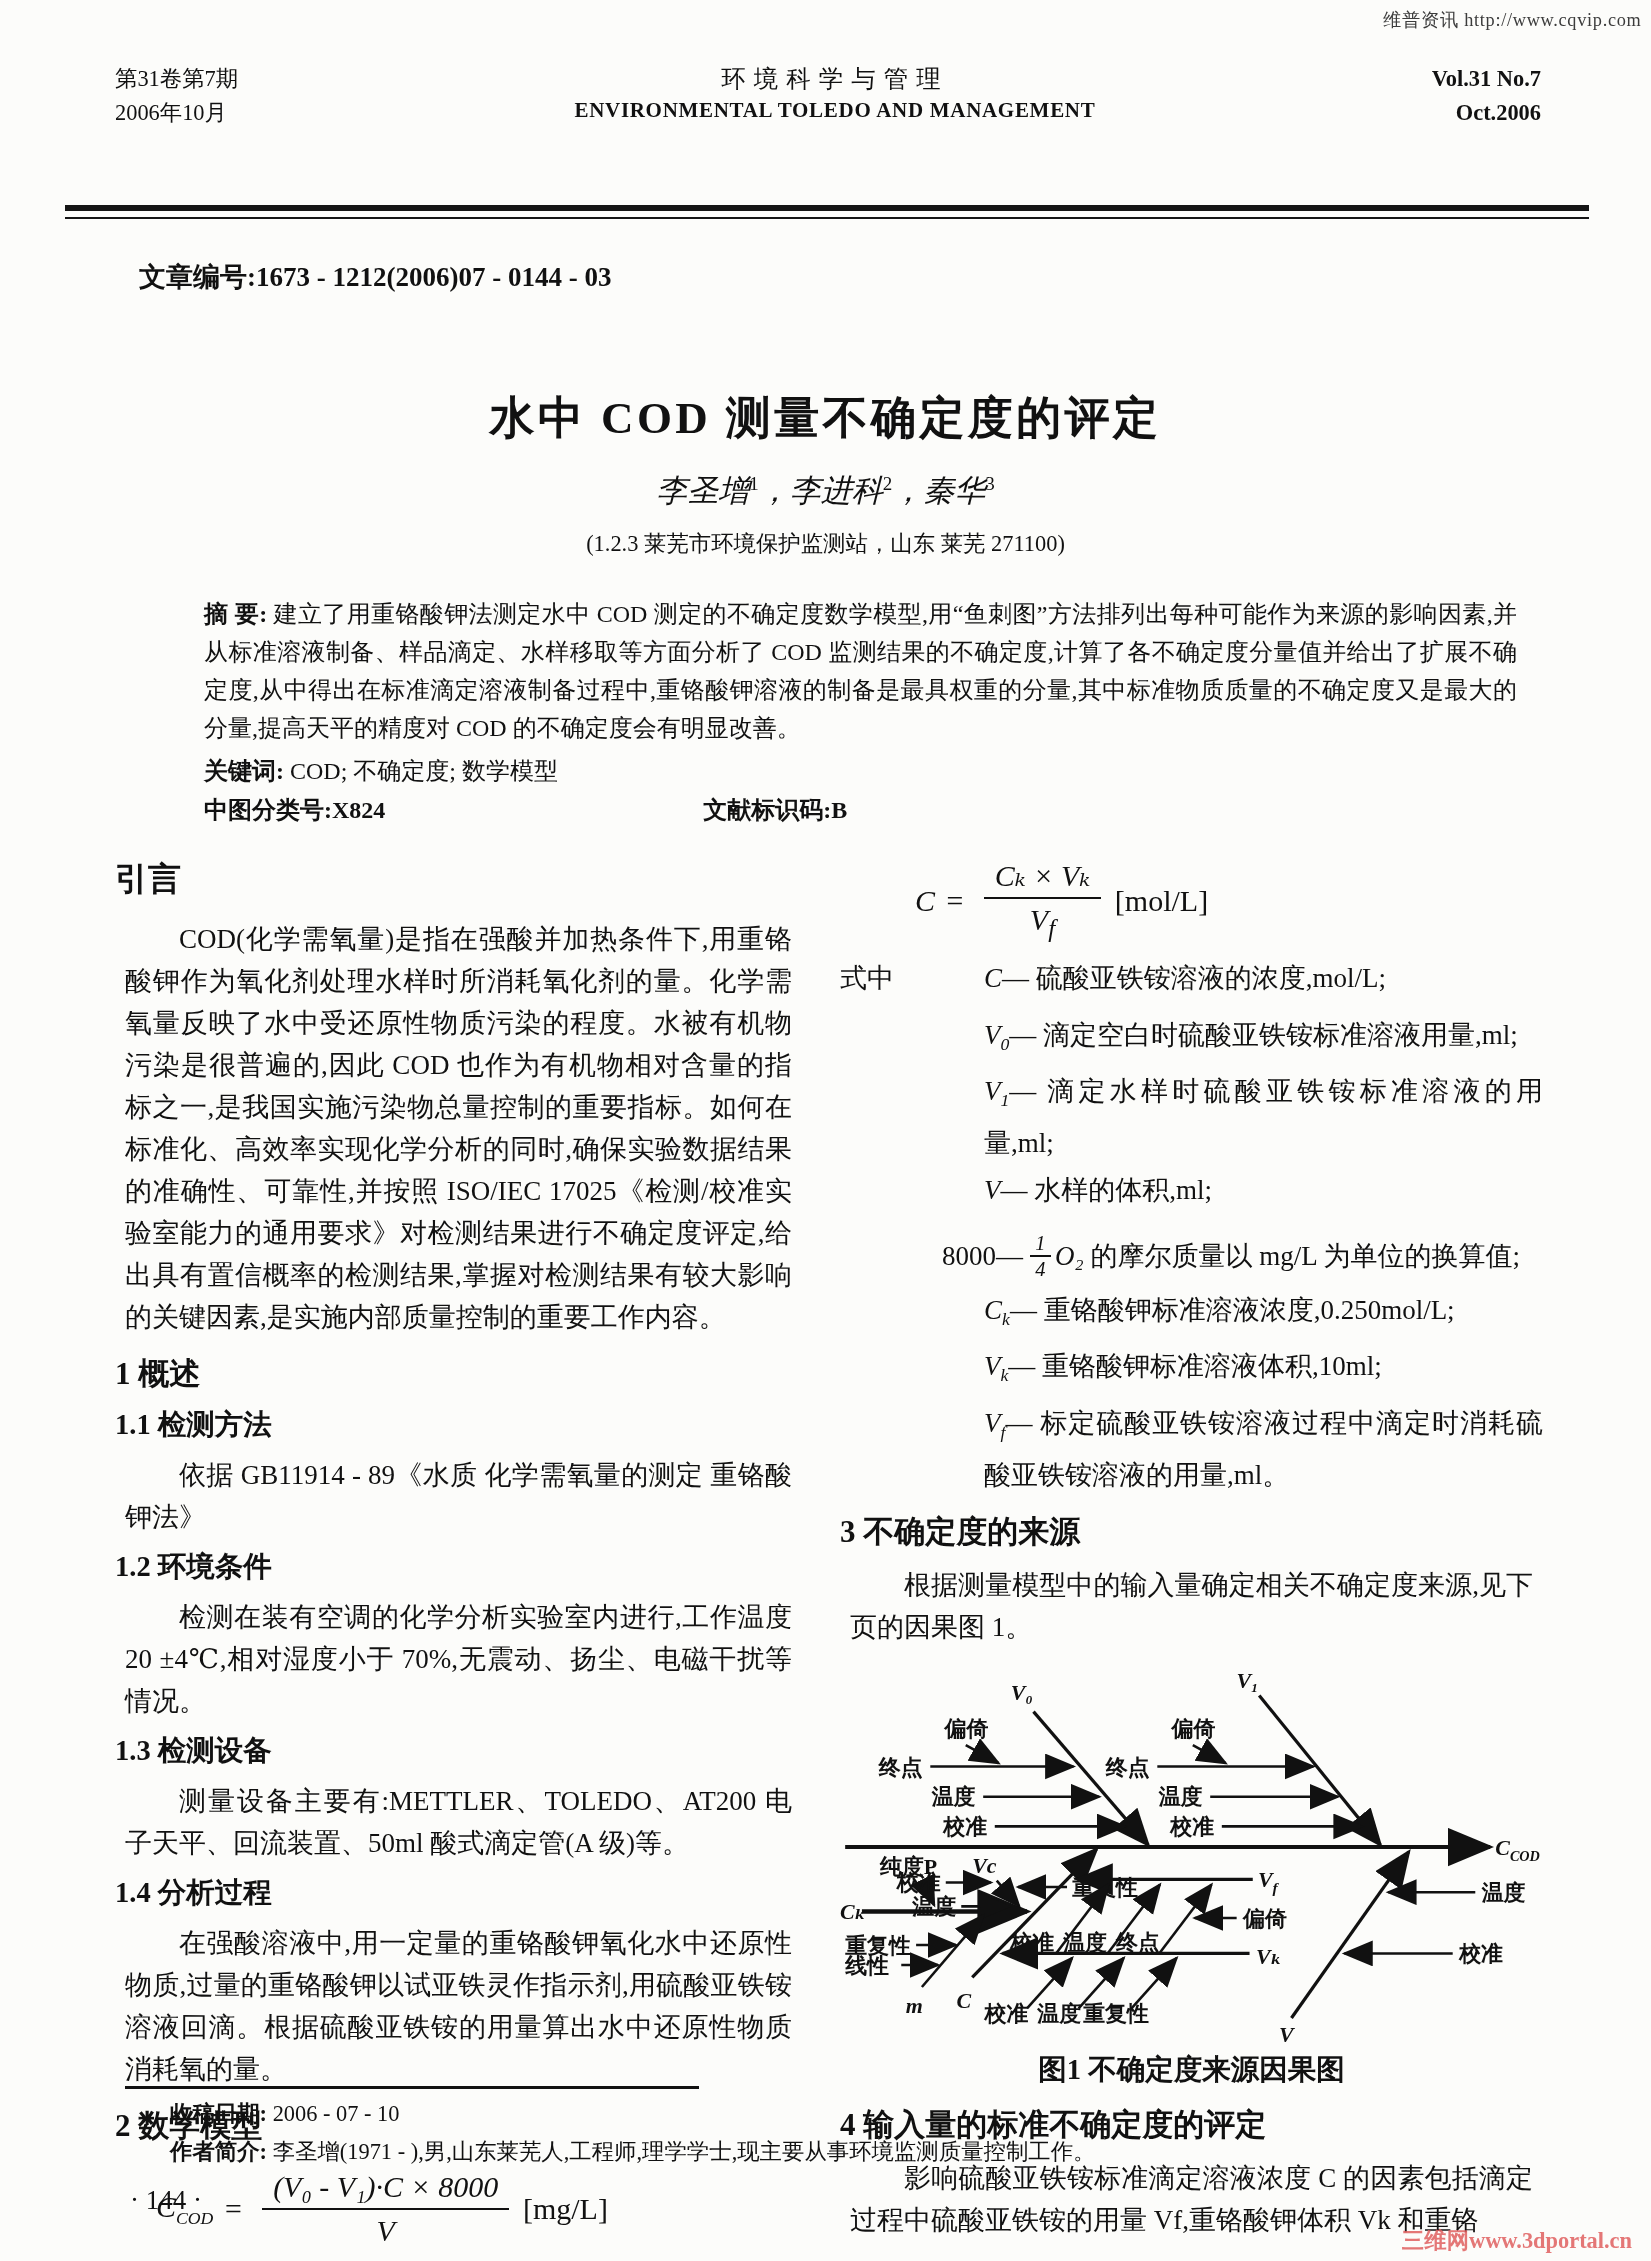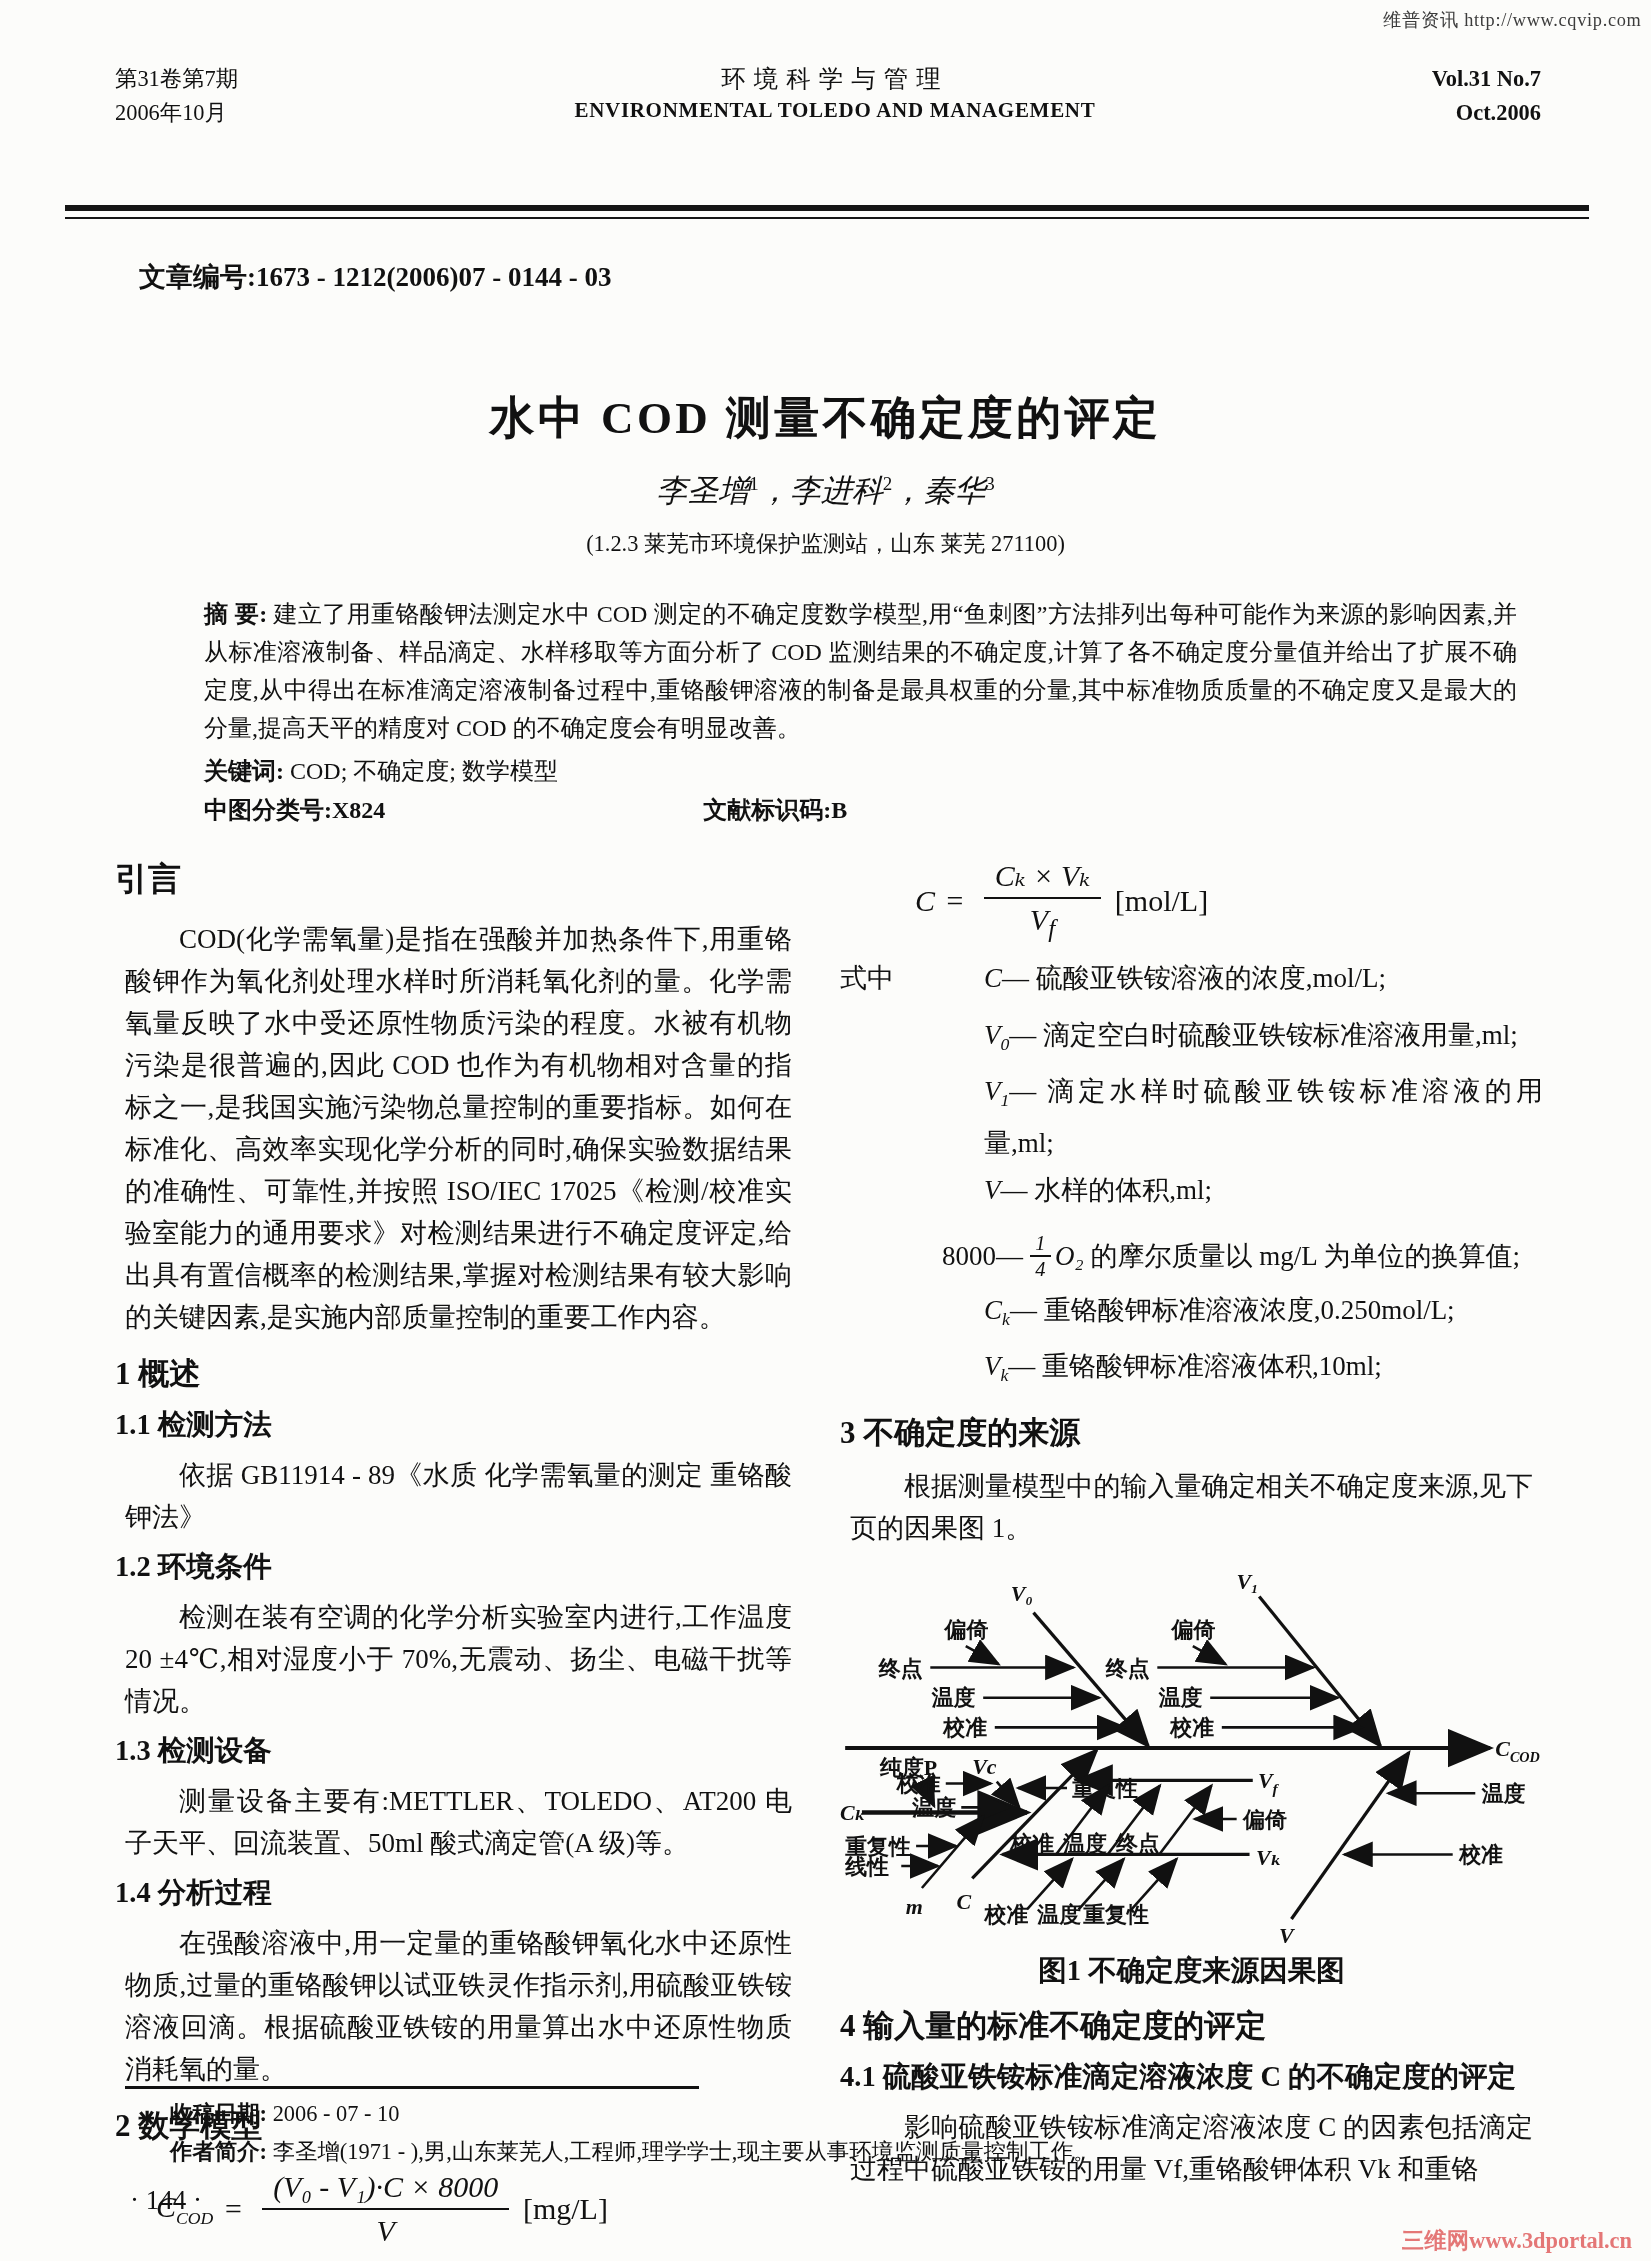--- a/index.html
+++ b/index.html
@@ -189,20 +189,23 @@
               <span class="fd">4</span>
             </span>
           <span class="o2">O₂</span>
           <span>的摩尔质量以 mg/L 为单位的换算值;</span>
         </div>
         <div class="def">
           <span class="term"><span>C</span><sub>k</sub></span><span>—</span> <span>重铬酸钾标准溶液浓度,0.250mol/L;</span>
         </div>
         <div class="def">
           <span class="term"><span>V</span><sub>k</sub></span><span>—</span> <span>重铬酸钾标准溶液体积,10ml;</span>
+        </div>
+        <div class="def">
+          <span class="term"><span>V</span><sub>f</sub></span><span>—</span> <span>标定硫酸亚铁铵溶液过程中滴定时消耗硫酸亚铁铵溶液的用量,ml。</span>
         </div>
       </div>
 
       <div class="h1x">3  不确定度的来源</div>
       <p class="body-p">根据测量模型中的输入量确定相关不确定度来源,见下页的因果图 1。</p>
 
       <div class="fig">
         <svg viewBox="0 0 1090 600">
           <defs>
             <marker id="ah" markerWidth="13" markerHeight="11" refX="11" refY="5" orient="auto">
@@ -281,21 +284,20 @@
           <line x1="370" y1="540" x2="440" y2="462" stroke="#111" stroke-width="4" marker-end="url(#ah)"></line>
           <line x1="452" y1="540" x2="522" y2="462" stroke="#111" stroke-width="4" marker-end="url(#ah)"></line>
           <text x="258" y="560" text-anchor="middle">校准</text>
           <text x="340" y="560" text-anchor="middle">温度</text>
           <text x="428" y="560" text-anchor="middle">重复性</text>
         </svg>
         <div class="fig-cap">图1  不确定度来源因果图</div>
       </div>
 
       <div class="h1x">4  输入量的标准不确定度的评定</div>
-      <div class="h2x">4.1  硫酸亚铁铵标准滴定溶液浓度 C 的不确定度的评定</div>
       <p class="body-p">影响硫酸亚铁铵标准滴定溶液浓度 C 的因素包括滴定过程中硫酸亚铁铵的用量 Vf,重铬酸钾体积 Vk 和重铬</p>
     </div>
   </div>
 
   <div class="foot-rule"></div>
   <div class="foot-l1">
     <span class="lab">收稿日期:</span>
     <span>2006 - 07 - 10</span>
   </div>
   <div class="foot-l2">

